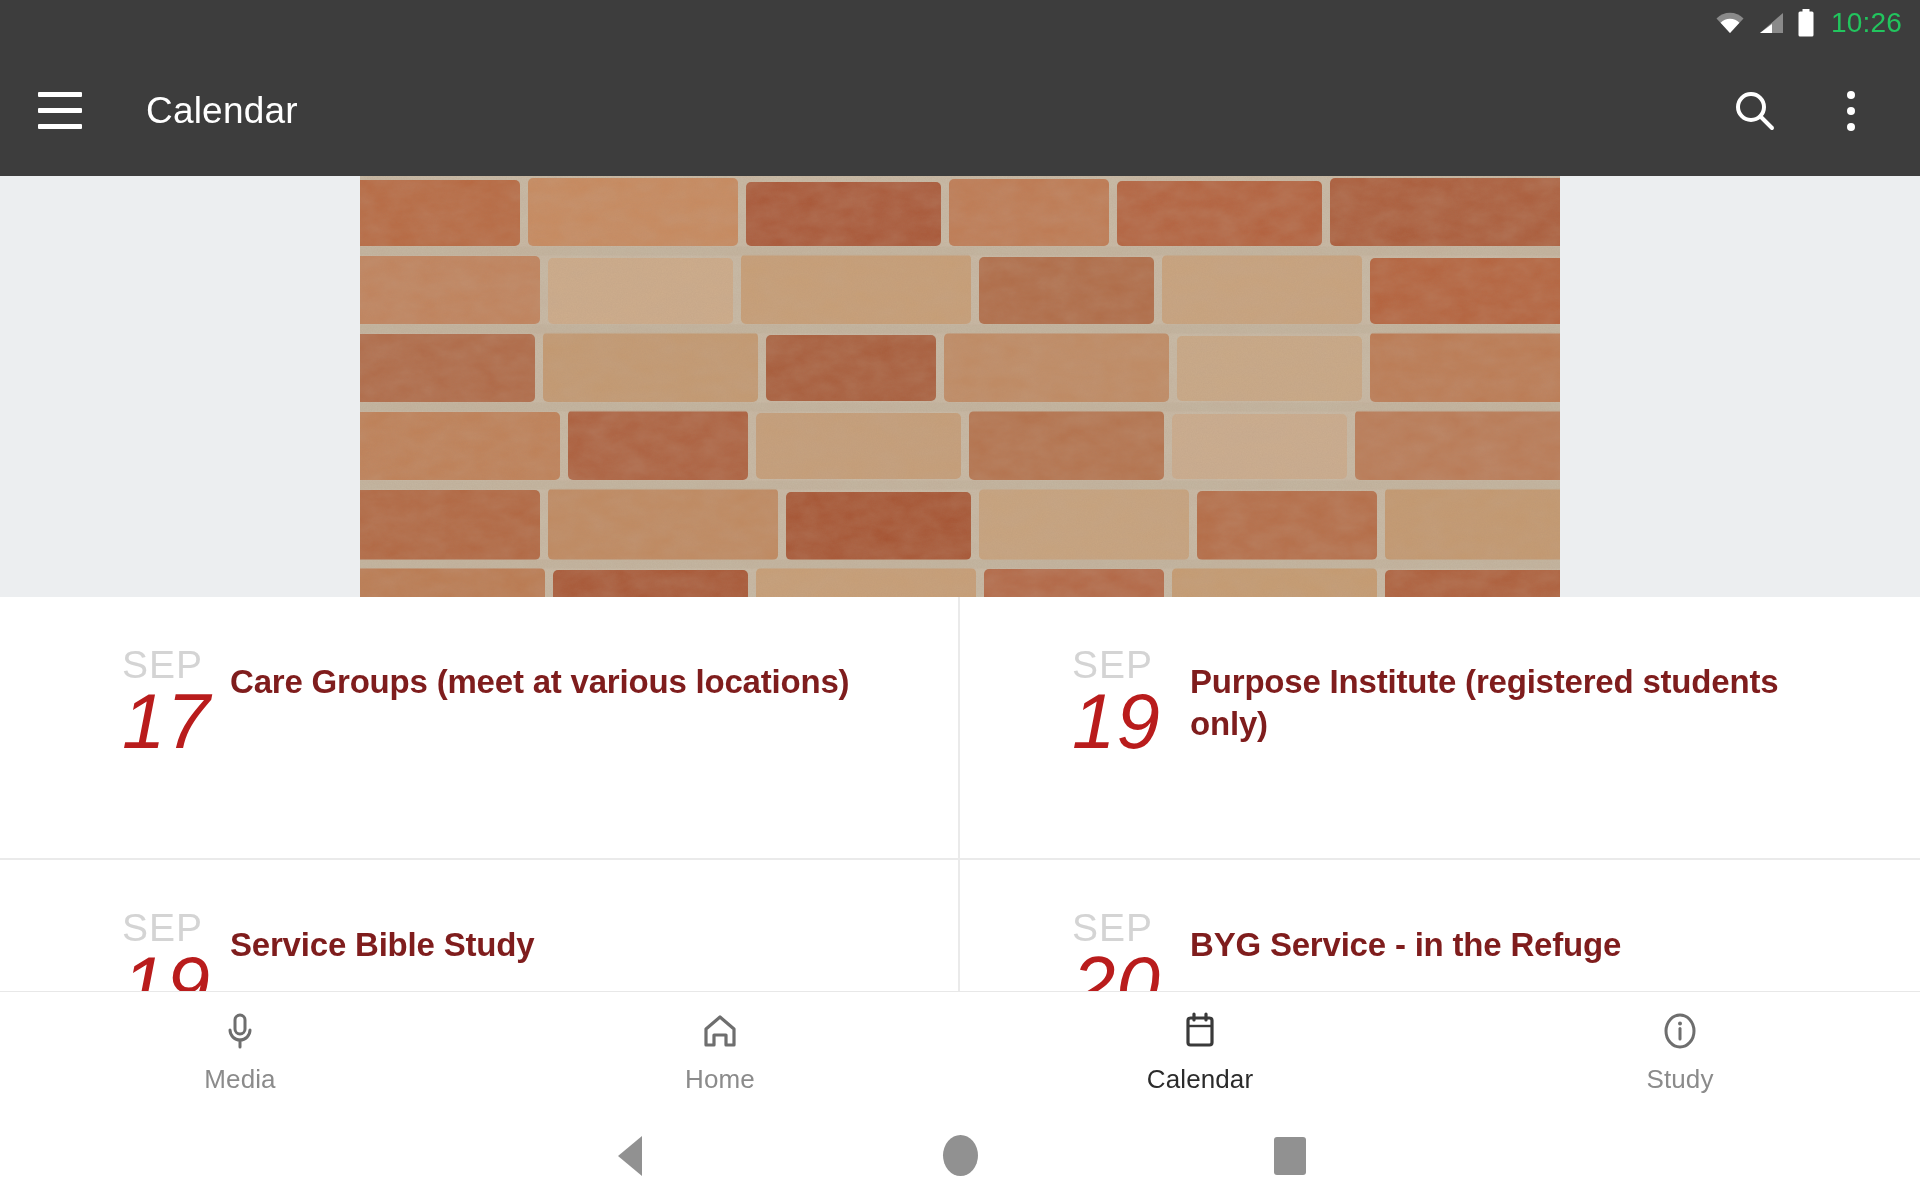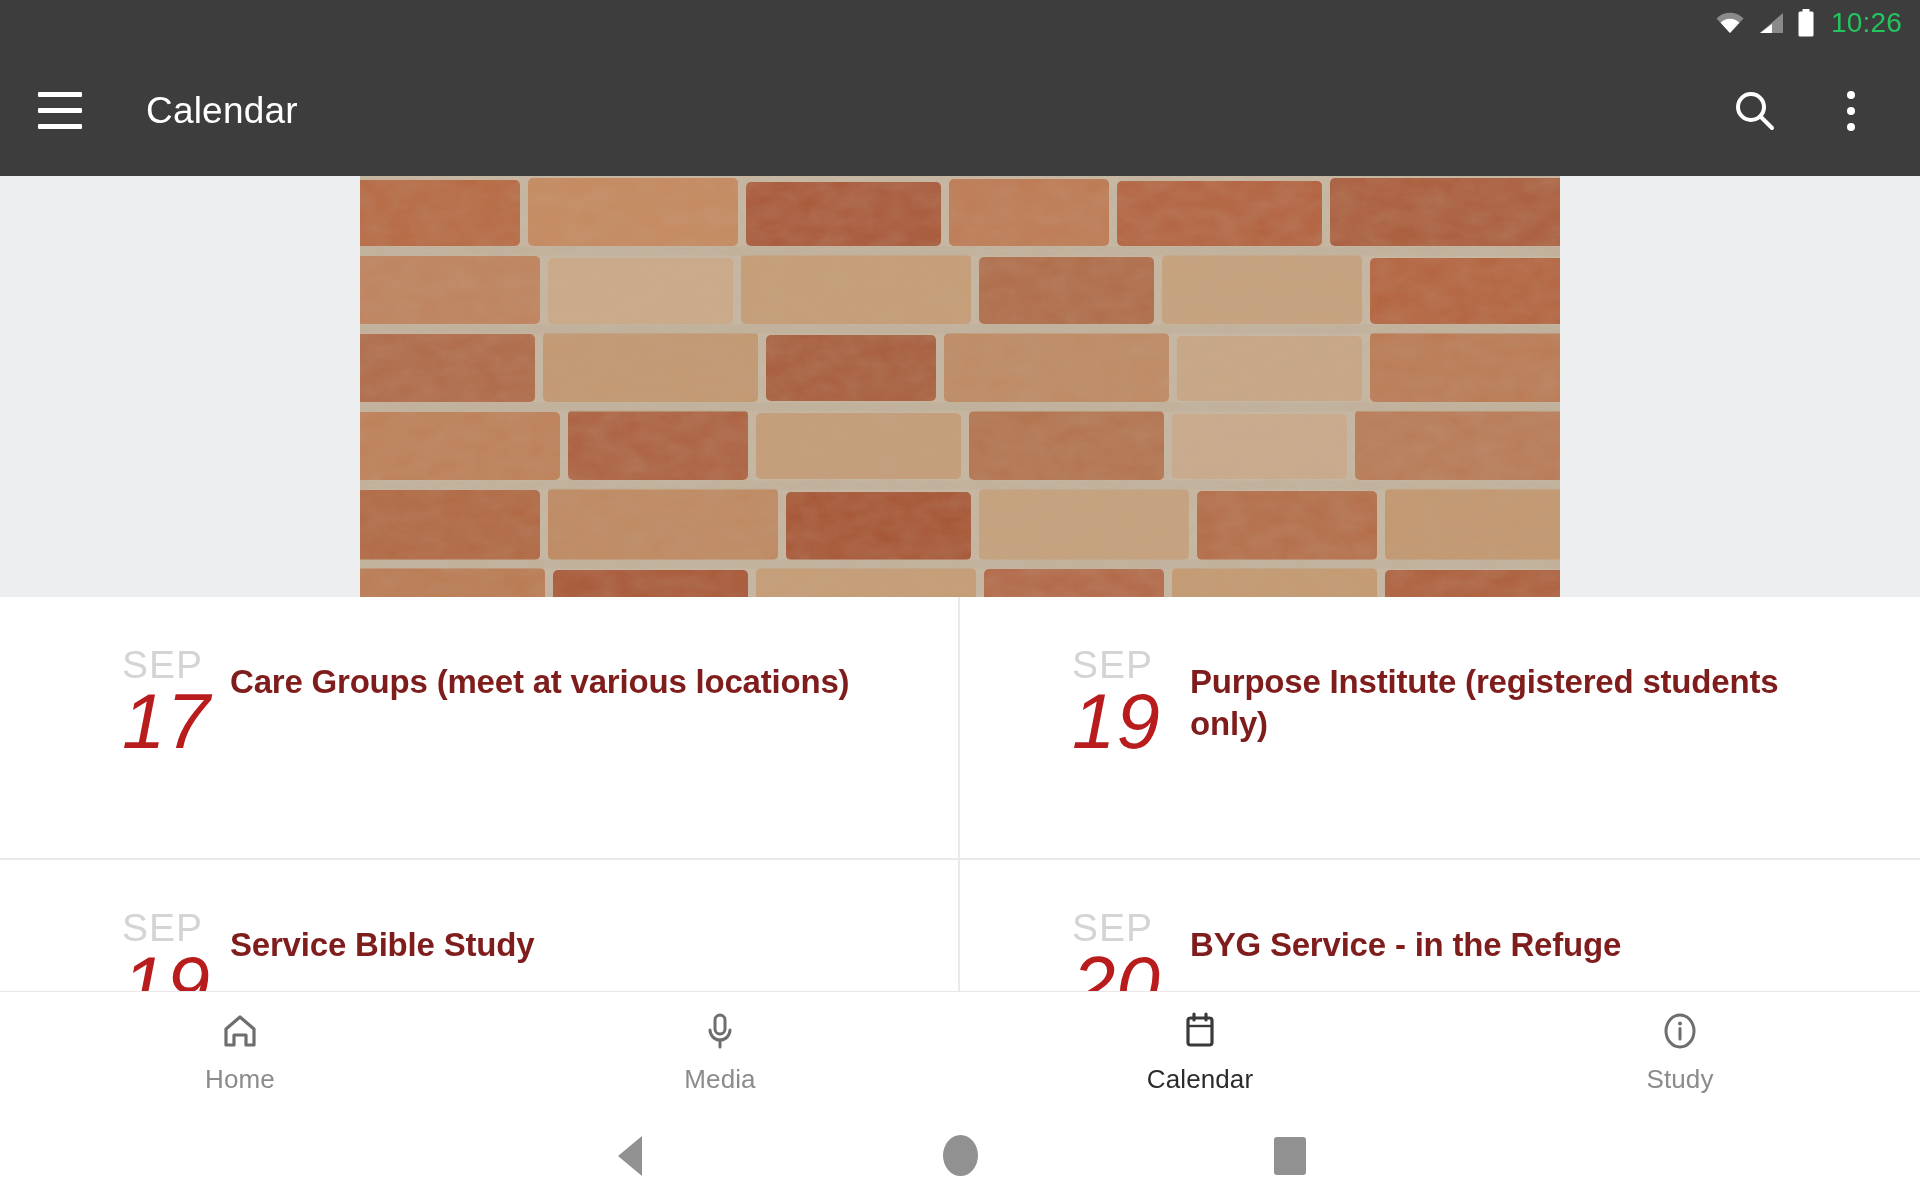--- a/index.html
+++ b/index.html
@@ -385,35 +385,35 @@
     </div>
   </div>
 
 </div>
 
 <div id="bottom-nav">
 
   <div class="nav-item">
     <span class="nav-icon">
       <svg width="42" height="42" viewBox="0 0 42 42">
-        <path d="M7 19 L21 7 L35 19 L35 35 L27 35 L27 25 L15 25 L15 35 L7 35 Z" fill="none" stroke="#6e6e6e" stroke-width="3.2" stroke-linejoin="round"></path>
+        <rect x="16" y="5" width="10" height="19" rx="5" fill="none" stroke="#6e6e6e" stroke-width="3"></rect>
+        <path d="M11 20 A10 10 0 0 0 31 20" fill="none" stroke="#6e6e6e" stroke-width="3" stroke-linecap="round"></path>
+        <line x1="21" y1="30" x2="21" y2="37" stroke="#6e6e6e" stroke-width="3" stroke-linecap="round"></line>
       </svg>
     </span>
-    <span class="nav-label">Home</span>
+    <span class="nav-label">Media</span>
   </div>
 
   <div class="nav-item">
     <span class="nav-icon">
       <svg width="42" height="42" viewBox="0 0 42 42">
-        <rect x="16" y="5" width="10" height="19" rx="5" fill="none" stroke="#6e6e6e" stroke-width="3"></rect>
-        <path d="M11 20 A10 10 0 0 0 31 20" fill="none" stroke="#6e6e6e" stroke-width="3" stroke-linecap="round"></path>
-        <line x1="21" y1="30" x2="21" y2="37" stroke="#6e6e6e" stroke-width="3" stroke-linecap="round"></line>
+        <path d="M7 19 L21 7 L35 19 L35 35 L27 35 L27 25 L15 25 L15 35 L7 35 Z" fill="none" stroke="#6e6e6e" stroke-width="3.2" stroke-linejoin="round"></path>
       </svg>
     </span>
-    <span class="nav-label">Media</span>
+    <span class="nav-label">Home</span>
   </div>
 
 
   <div class="nav-item active">
     <span class="nav-icon">
       <svg width="42" height="42" viewBox="0 0 42 42">
         <rect x="9" y="8" width="24" height="27" rx="2.5" fill="none" stroke="#3a3a3a" stroke-width="3.2"></rect>
         <line x1="9" y1="16" x2="33" y2="16" stroke="#3a3a3a" stroke-width="2.4"></line>
         <line x1="15" y1="4" x2="15" y2="10" stroke="#3a3a3a" stroke-width="3.2" stroke-linecap="round"></line>
         <line x1="27" y1="4" x2="27" y2="10" stroke="#3a3a3a" stroke-width="3.2" stroke-linecap="round"></line>

